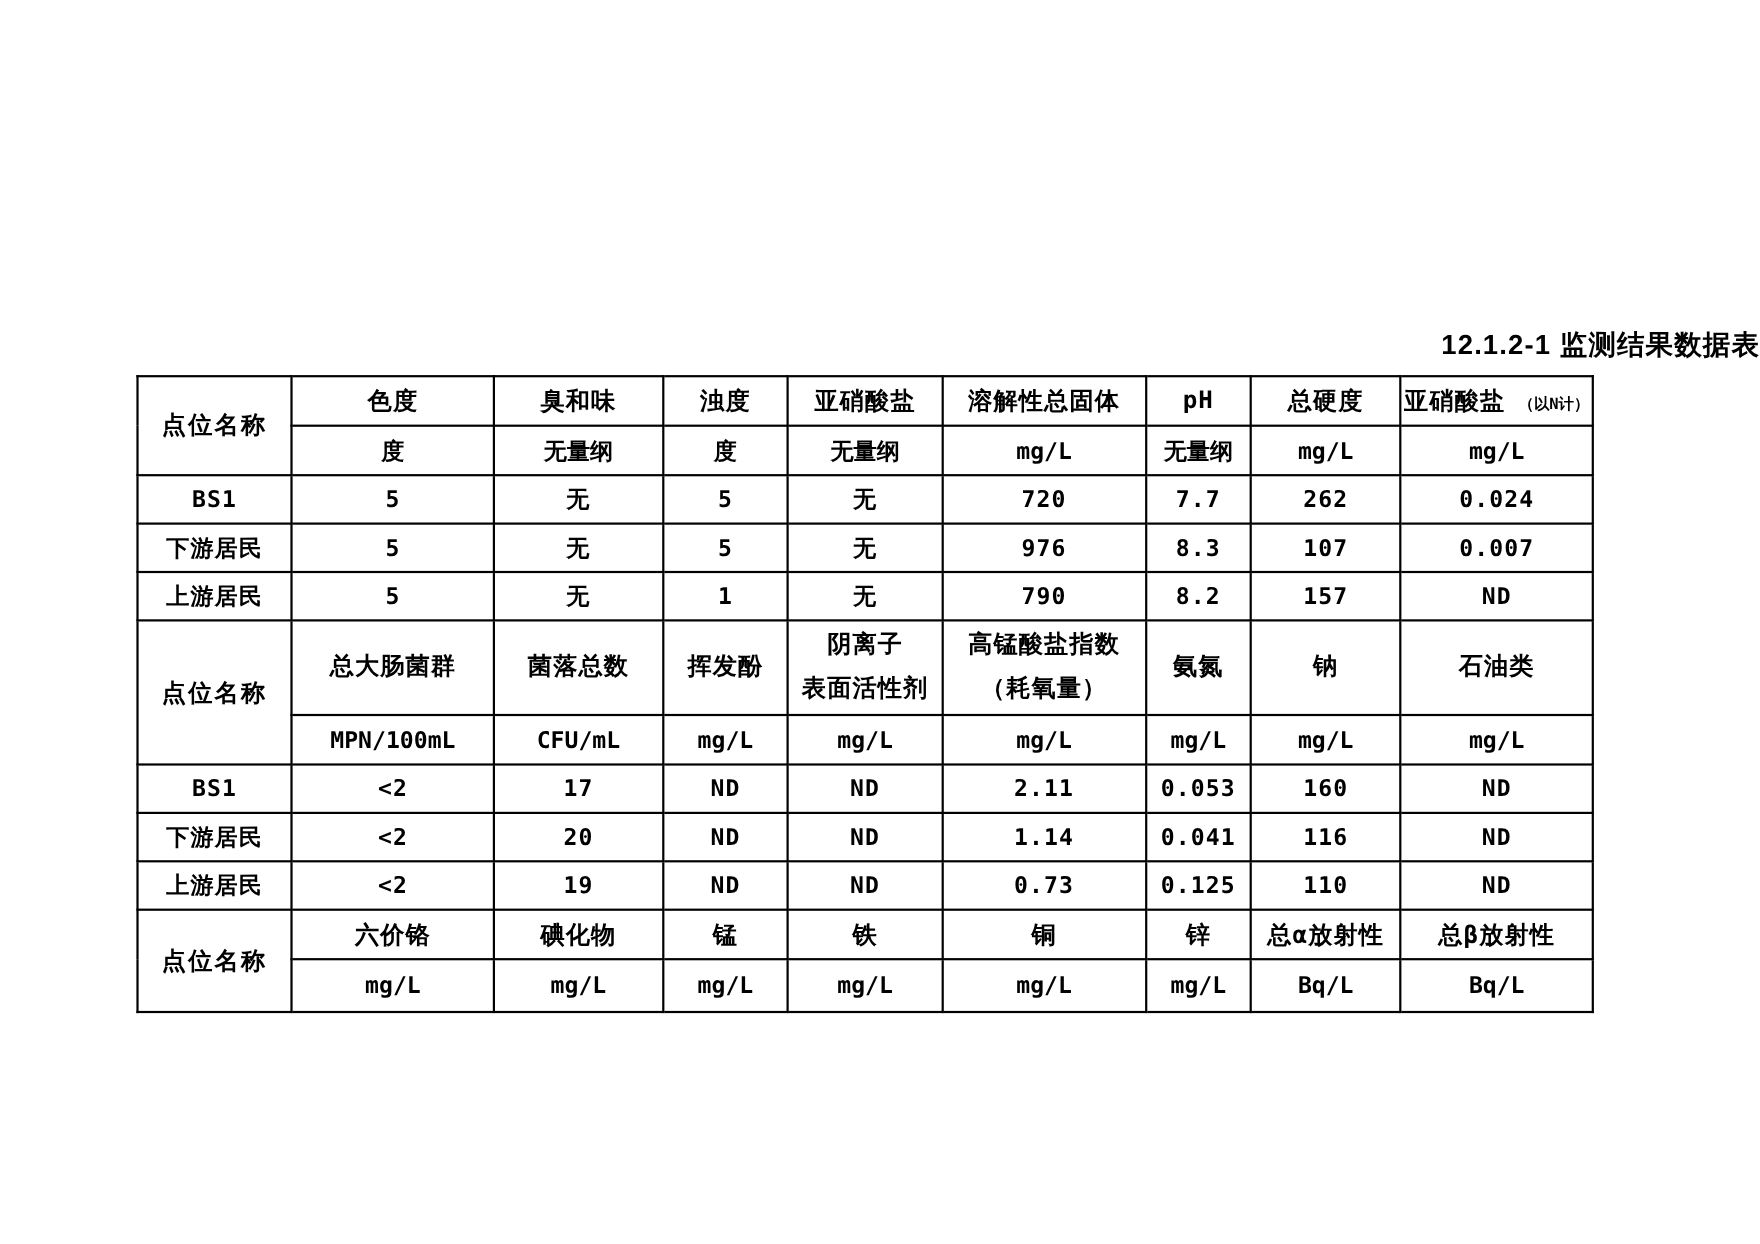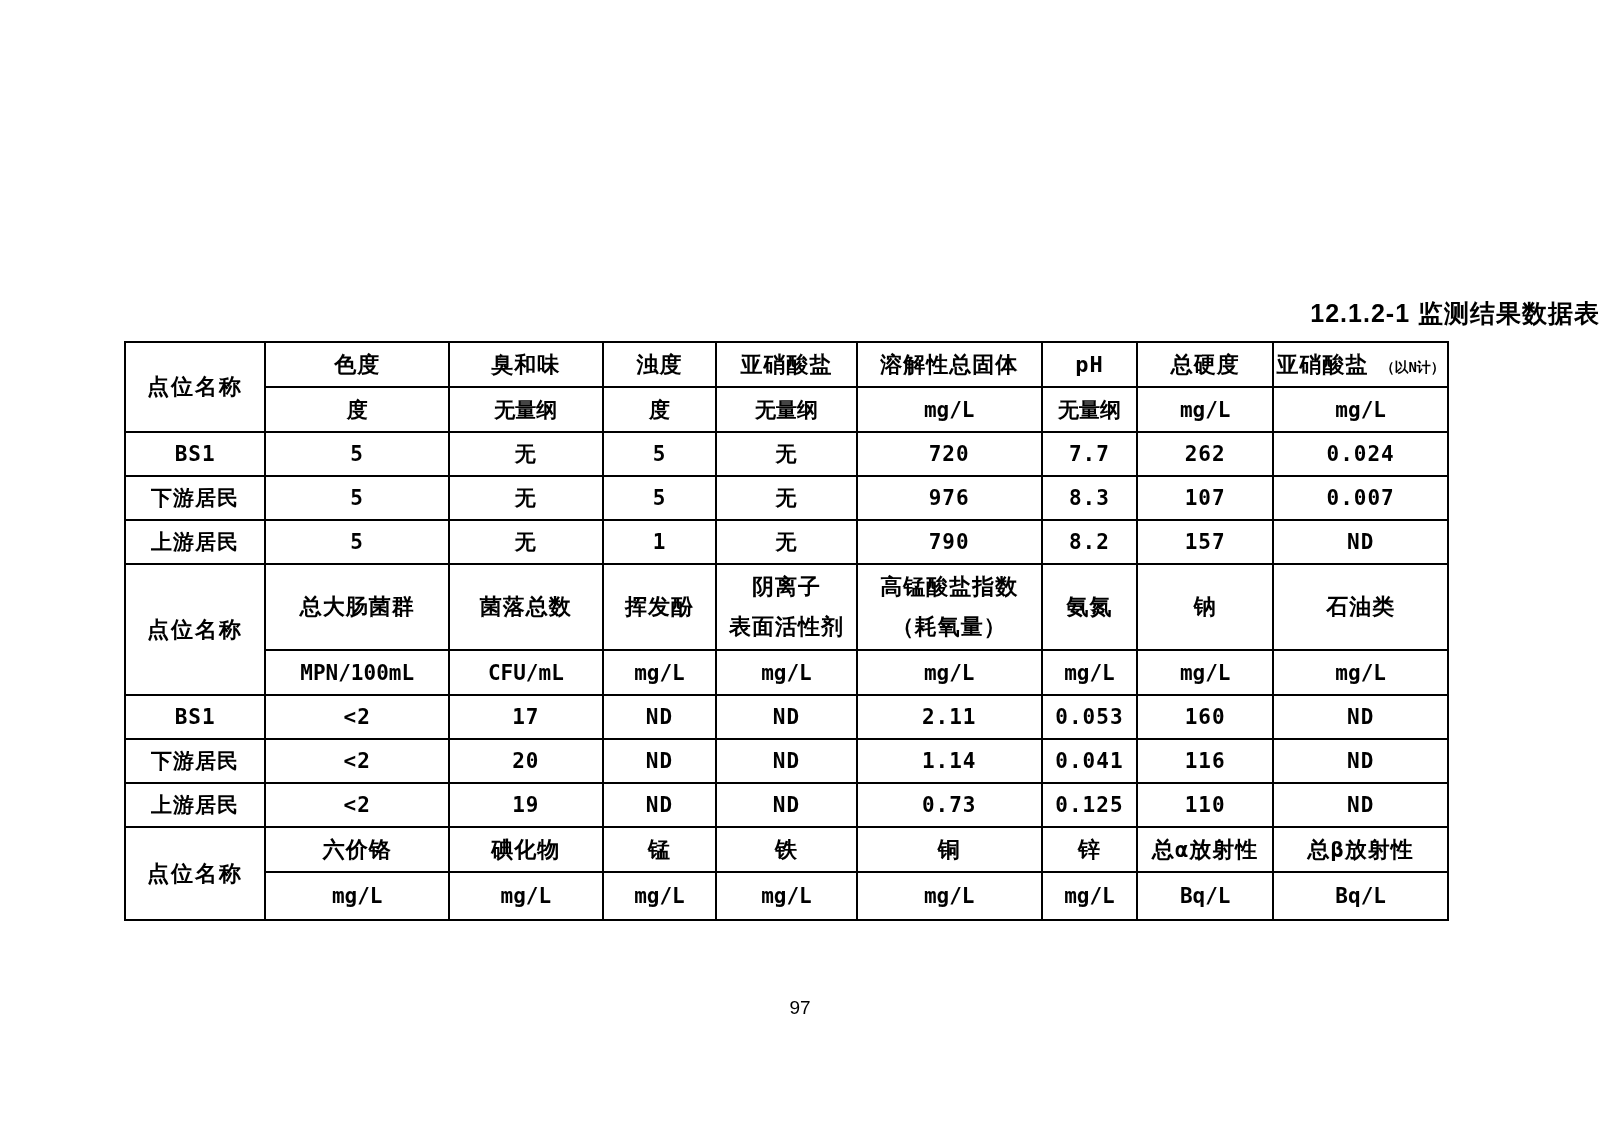--- a/index.html
+++ b/index.html
@@ -247,15 +247,14 @@
           <td class="unit-cell">mg/L</td>
           <td class="unit-cell">mg/L</td>
           <td class="unit-cell">mg/L</td>
           <td class="unit-cell">mg/L</td>
           <td class="unit-cell">Bq/L</td>
           <td class="unit-cell">Bq/L</td>
         </tr>
       </tbody>
   </table>
 
-  <div class="pageno">97</div>
 
 </div>
 
 </body></html>

